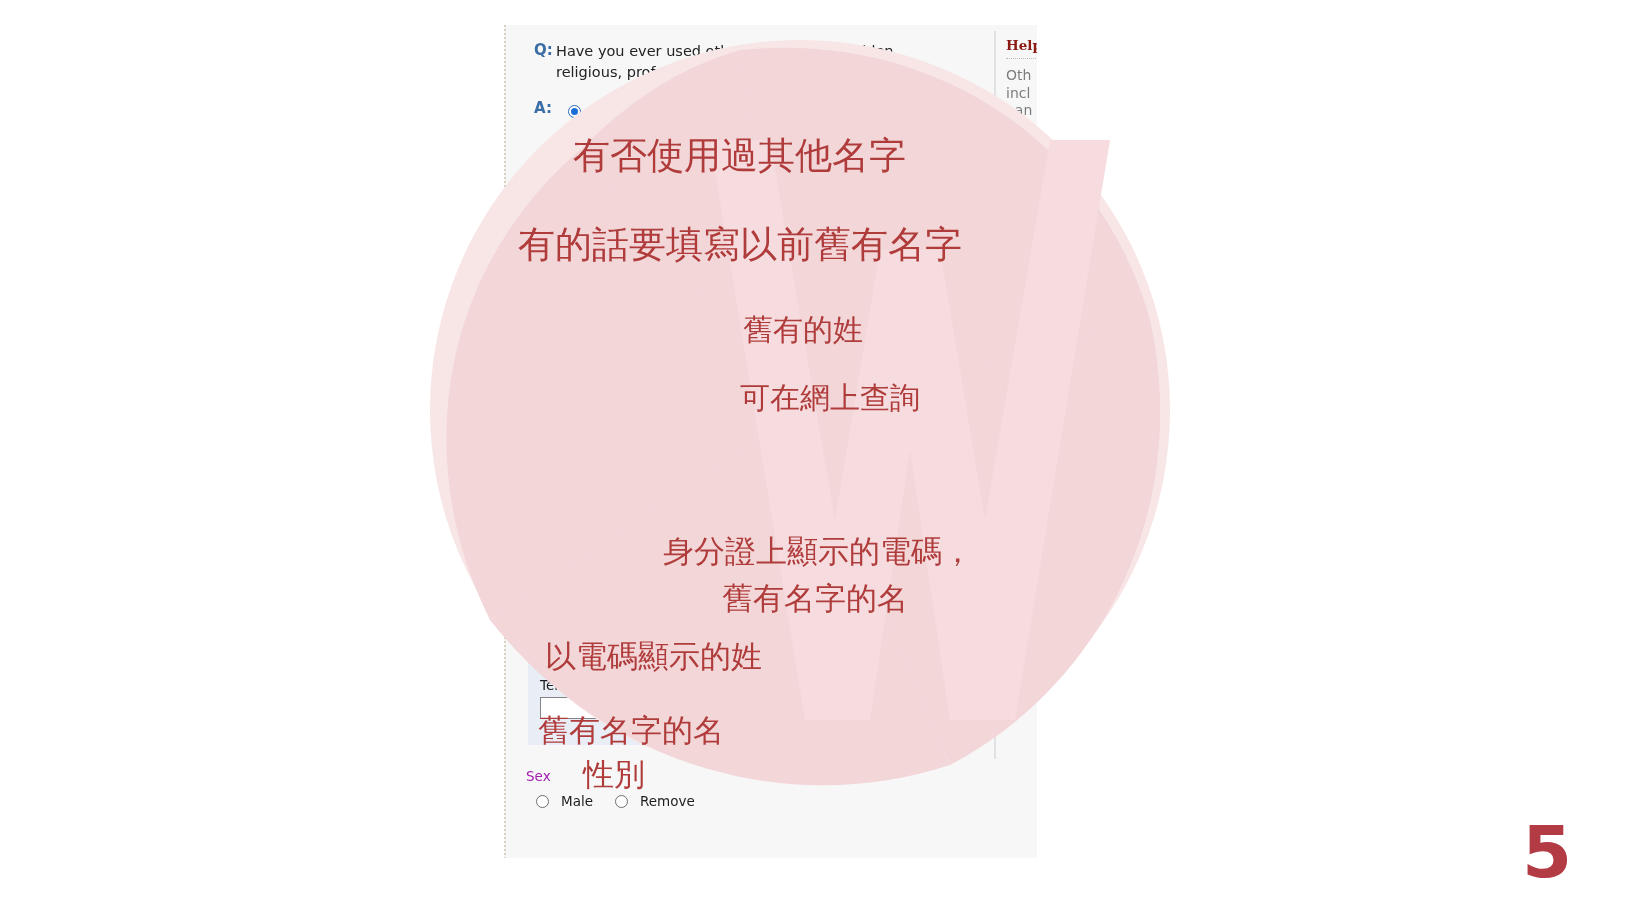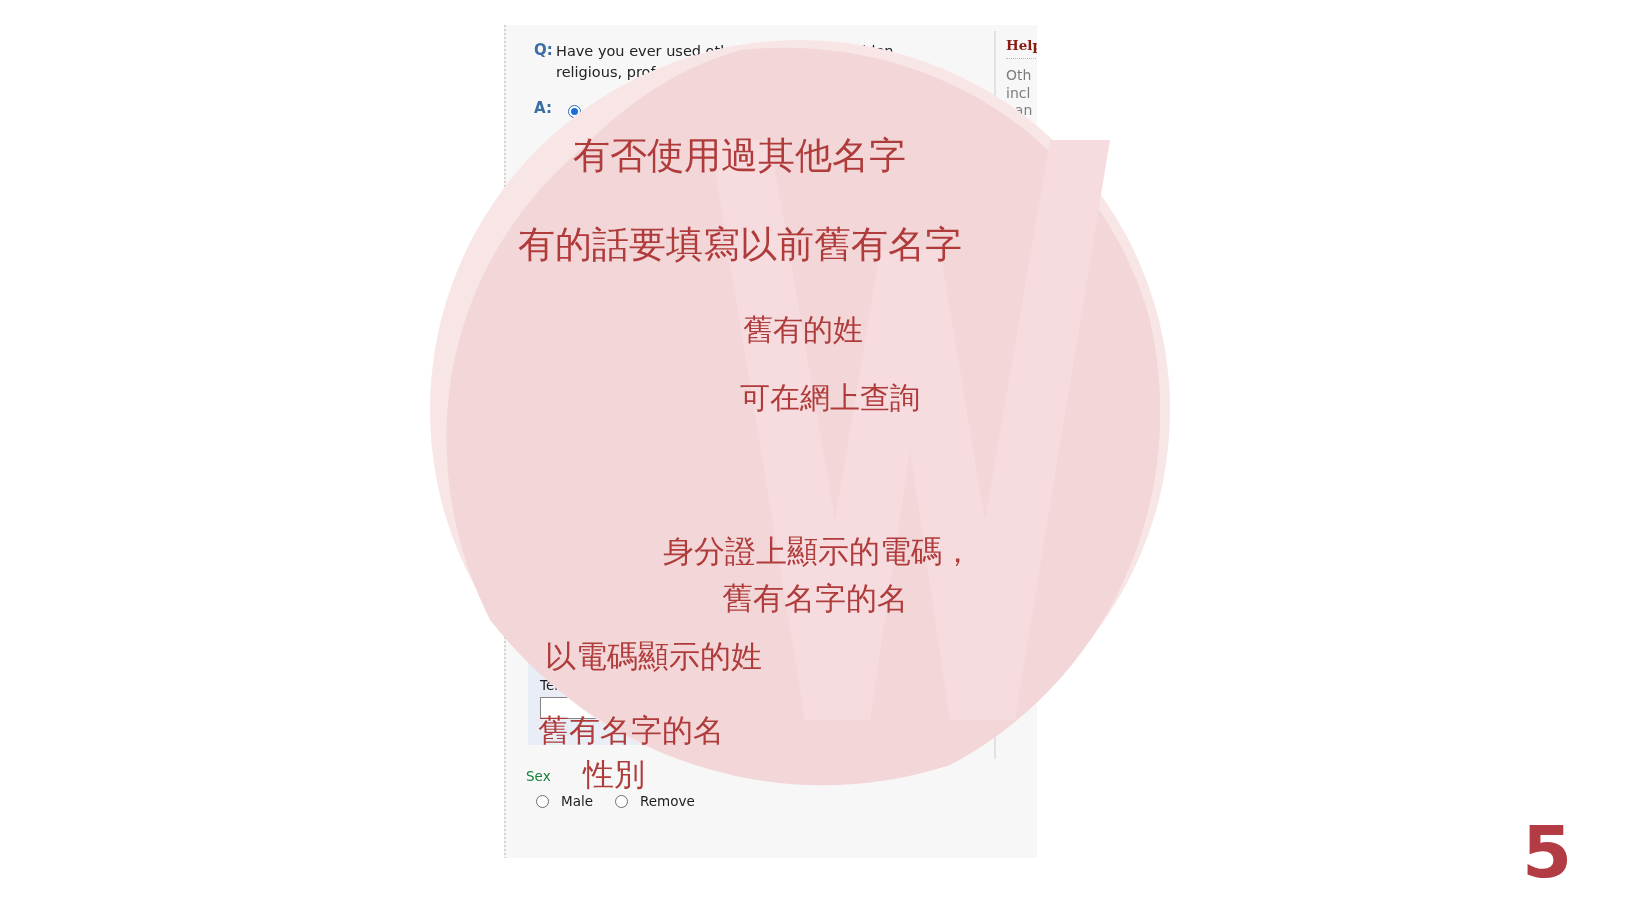--- a/index.html
+++ b/index.html
@@ -180,21 +180,21 @@
     font-size: 14.5px;
     color: #2b4a8b;
     text-decoration: underline;
   }
   .link-gap { width: 48px; }
 
   
   .sex-label {
     position: absolute;
     font-size: 13.5px;
-    color: #15803d;
+    color: #a21caf;
   }
 
   
   .help-box { position: absolute; width: 60px; overflow: hidden; }
   .help-title {
     font-size: 13.5px;
     font-weight: bold;
     color: #8b1a13;
     font-family: "DejaVu Serif", "Liberation Serif", serif;
     white-space: nowrap;

